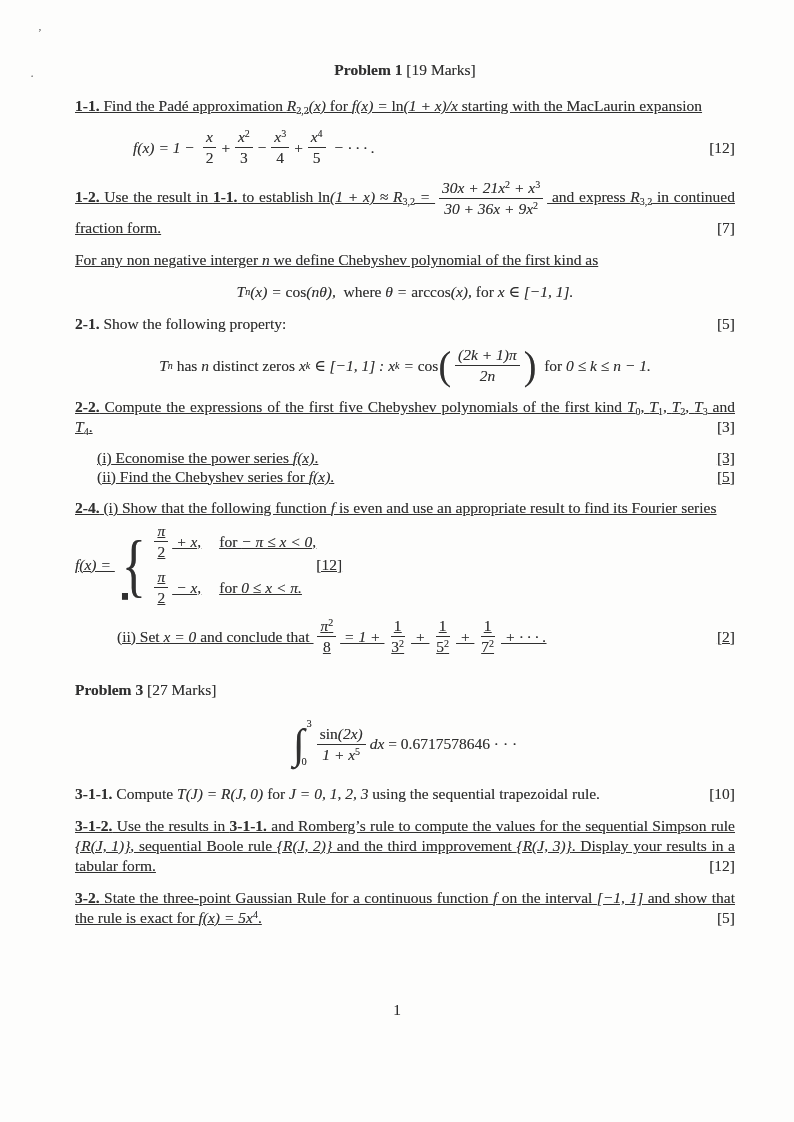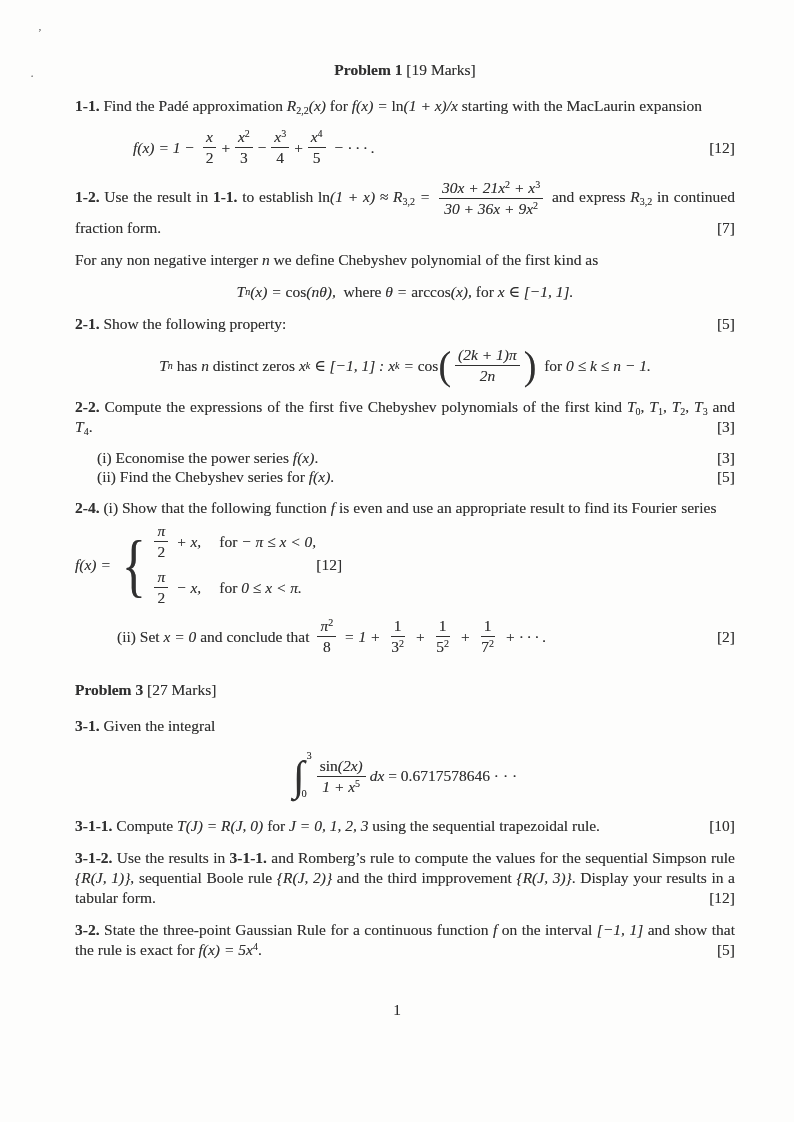--- a/index.html
+++ b/index.html
@@ -11,21 +11,21 @@
     text-shadow:0 0 .4px rgba(40,40,40,.45);
   }
   .content { position:absolute; left:75px; top:60px; width:660px; }
 
   .b { font-weight:bold; }
   .m { font-style:italic; }
   .rm { font-style:normal; }
   .mrk { font-style:normal; white-space:pre; }
   .prob { margin:24px 0 16px; }
   .prob:first-child { margin-top:0;text-align:center; }
-  .para { margin:0 0 12px; text-align:justify; }
+  .para { margin:0 0 12px; text-align:justify;text-decoration:underline; }
   .fmark { float:right; }
 
   sup { font-size:10px; line-height:0; vertical-align:5px; }
   sub { font-size:10px; line-height:0; vertical-align:-3px; }
 
   .frac { display:inline-flex; flex-direction:column; align-items:center;
           vertical-align:middle; margin:0 4px; line-height:18px; text-align:center; }
   .frac .fn { padding:0 3px 1px; border-bottom:1px solid #303030; white-space:nowrap; }
   .frac .fd { padding:1px 3px 0; white-space:nowrap; }
 
@@ -169,21 +169,20 @@
           <span class="frac"><span class="fn">1</span><span class="fd"><span>5</span><sup>2</sup></span></span>
           <span class="m"> + </span>
           <span class="frac"><span class="fn">1</span><span class="fd"><span>7</span><sup>2</sup></span></span>
           <span class="m"> + · · · .</span>
         <span class="mrk auto-mark">[2]</span>
       </div>
     </div>
 
     <div class="prob"><span class="b">Problem 3</span><span> [27 Marks]</span></div>
 
-    <p class="para"><span class="b">3-1.</span><span> Given the integral</span></p>
 
     <div class="eqrow center">
       <span class="int">∫</span>
       <span class="ilim"><span class="up">3</span><span class="lo">0</span></span>
       <span class="frac"><span class="fn"><span class="rm">sin</span><span class="m">(2x)</span></span><span class="fd"><span class="m">1 + x</span><sup>5</sup></span></span>
       <span class="m">dx</span>
       <span class="rm"> = 0.6717578646 · · ·</span>
     </div>
 
     <div class="line">

